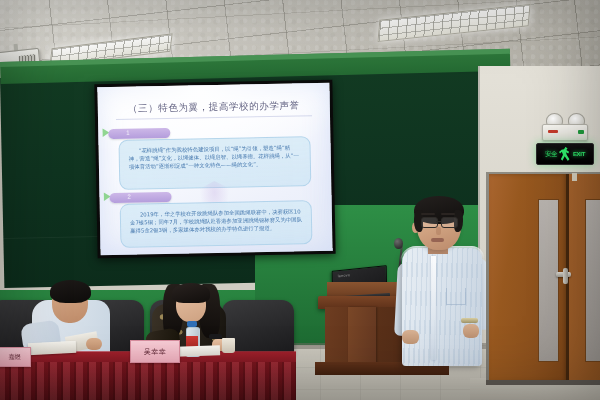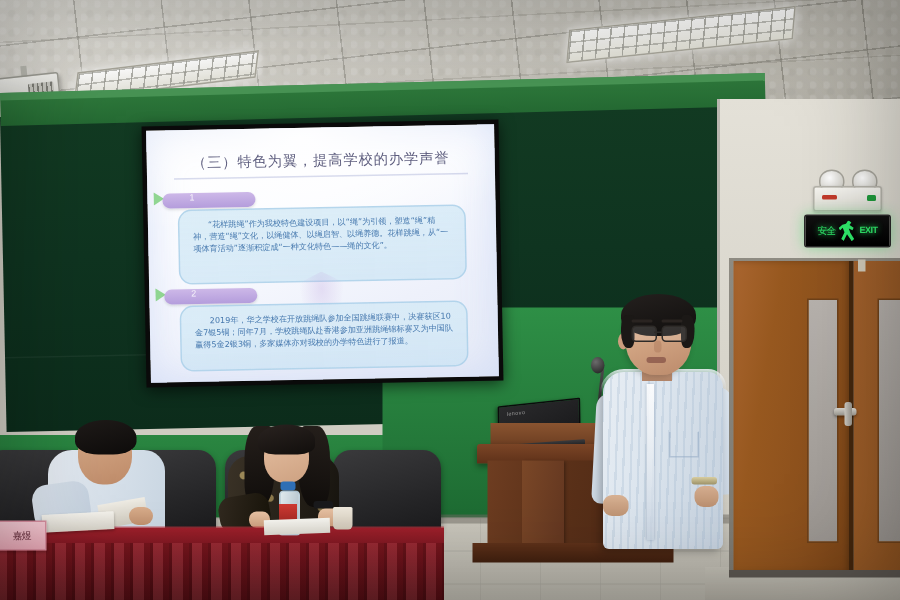--- a/index.html
+++ b/index.html
@@ -446,20 +446,23 @@
   <div class="m-doc"></div>
   <div class="bottle-cap"></div>
   <div class="bottle"></div>
   <div class="bottle-label"></div>
   <div class="w-paper"></div>
   <div class="cup"></div>
 
   <div class="placard1">
     <span>嘉煜</span>
   </div>
+  <div class="placard2">
+    <span>吴幸幸</span>
+  </div>
 
   <div class="emerg-lamp el1"></div>
   <div class="emerg-lamp el2"></div>
   <div class="emerg-box"></div>
   <div class="exit-sign">
     <span class="exit-cn">安全</span>
     <span class="exit-run"></span>
     <span class="exit-en">EXIT</span>
   </div>
 

